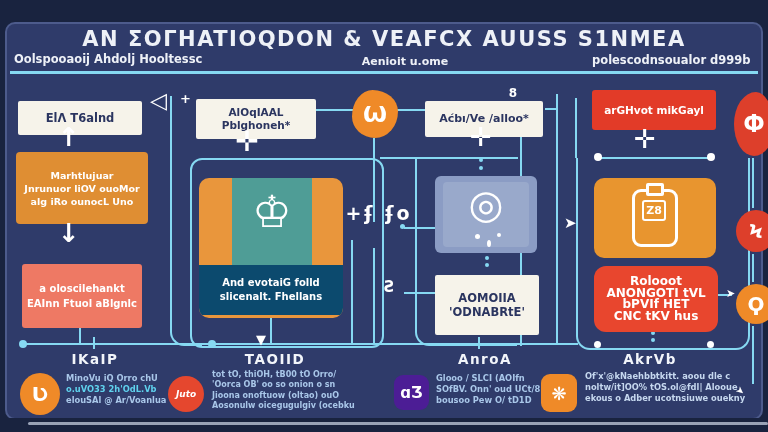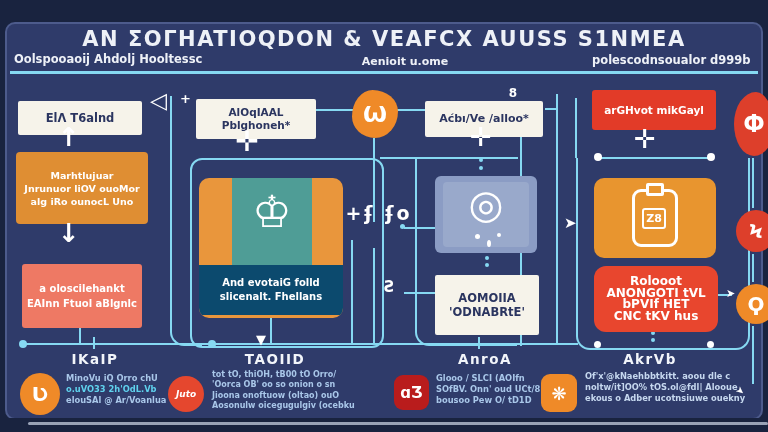--- a/index.html
+++ b/index.html
@@ -143,37 +143,37 @@
     <div class="abs dotw" style="left:62px;top:57px;width:4px;height:4px;"></div>
   </div>
   <div class="abs dotc" style="left:485px;top:256px;width:4px;height:4px;"></div>
   <div class="abs dotc" style="left:485px;top:263px;width:4px;height:4px;"></div>
   <div class="abs wbox" style="left:435px;top:266px;width:104px;height:60px;font-size:11.5px;">
     <div>AOMOIIA</div>
     <div>'ODNABRtE'</div>
   </div>
   <div class="abs glyph" style="left:564px;top:216px;font-size:15px;">➤</div>
   <div class="abs lbl" style="left:425px;top:351px;width:120px;">AnroA</div>
-  <div class="abs icon" style="left:394px;top:375px;width:35px;height:35px;background:#b91c1c;border-radius:9px;font-size:15px;">
+  <div class="abs icon" style="left:394px;top:375px;width:35px;height:35px;background:#4c1d95;border-radius:9px;font-size:15px;">
     <span>ɑƷ</span>
   </div>
   <div class="abs cap" style="left:436px;top:373px;width:130px;">
     <div>Glooo / SLCI (AOIfn</div>
     <div>SOfBV. Onn' oud UCt/8</div>
     <div>bousoo Pew O/ tD1D</div>
   </div>
 
   <div class="abs cbox" style="left:592px;top:90px;width:124px;height:40px;background:#e23b28;border-radius:3px;font-size:10.5px;">
     <span>arGHvot mikGayl</span>
   </div>
   <div class="abs glyph" style="left:630px;top:126px;width:30px;font-size:26px;">✛</div>
   <div class="abs icon" style="left:594px;top:178px;width:122px;height:80px;background:#e8952f;border-radius:10px;">
     <div style="position:relative;width:40px;height:52px;border:3px solid #fff;border-radius:9px;">
       <div class="abs" style="left:11px;top:-9px;width:12px;height:7px;border:3px solid #fff;border-radius:2px;background:#e8952f;"></div>
-      <div class="abs icon" style="left:7px;top:8px;width:20px;height:17px;border:2px solid #fff;border-radius:3px;font-size:11px;margin-top:8px;">
+      <div class="abs icon" style="left:7px;top:8px;width:20px;height:17px;border:2px solid #fff;border-radius:3px;font-size:11px;">
         <span>Z8</span>
       </div>
     </div>
   </div>
   <div class="abs cbox" style="left:594px;top:266px;width:124px;height:66px;background:#e8462e;border-radius:12px;font-size:12px;line-height:11.5px;">
     <div>Rolooot</div>
     <div>ANONGOTI tVL</div>
     <div>bPVIf HET</div>
     <div>CNC tKV hus</div>
   </div>

